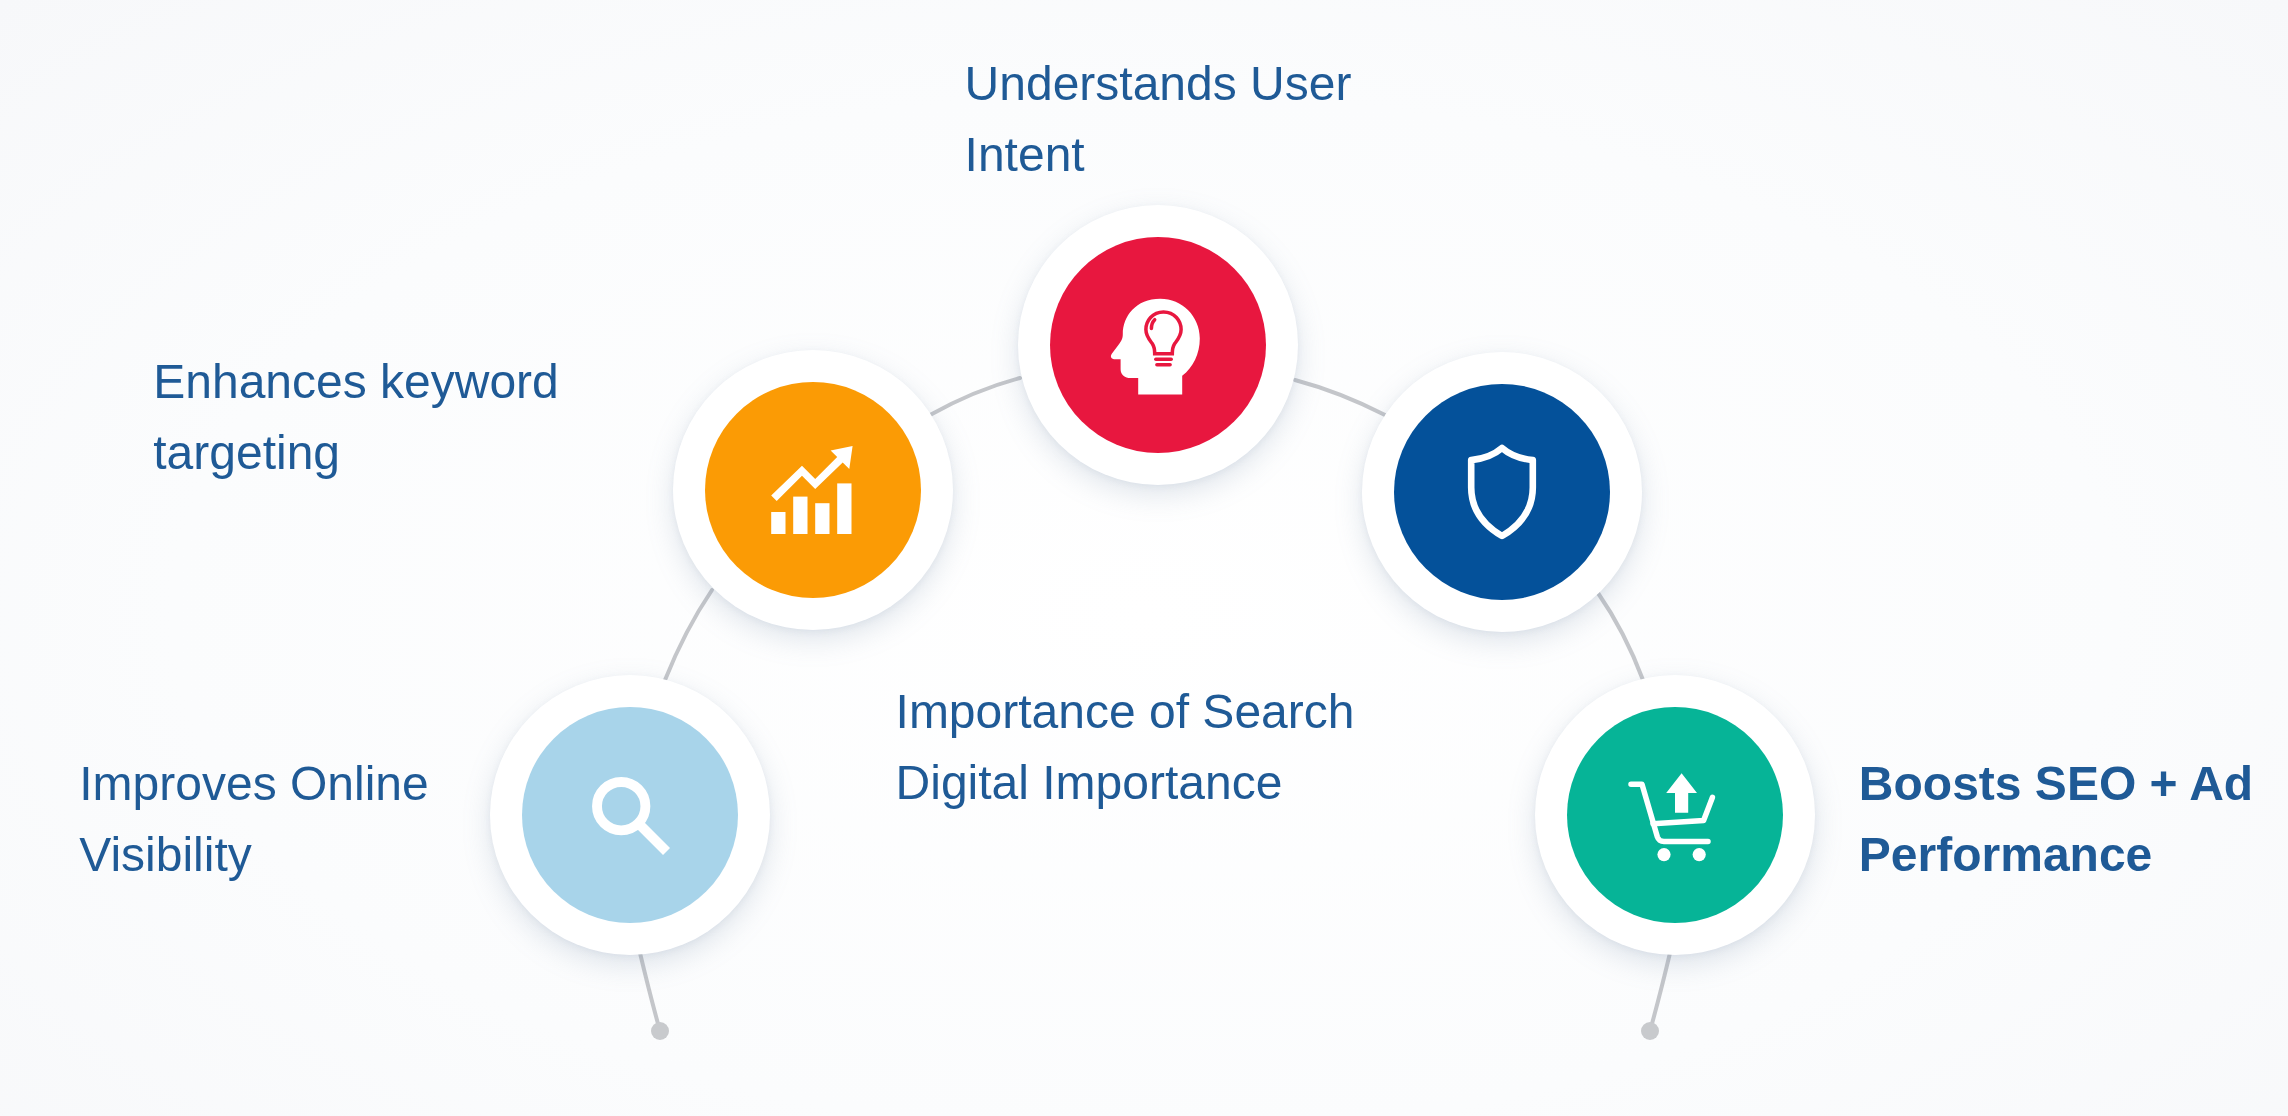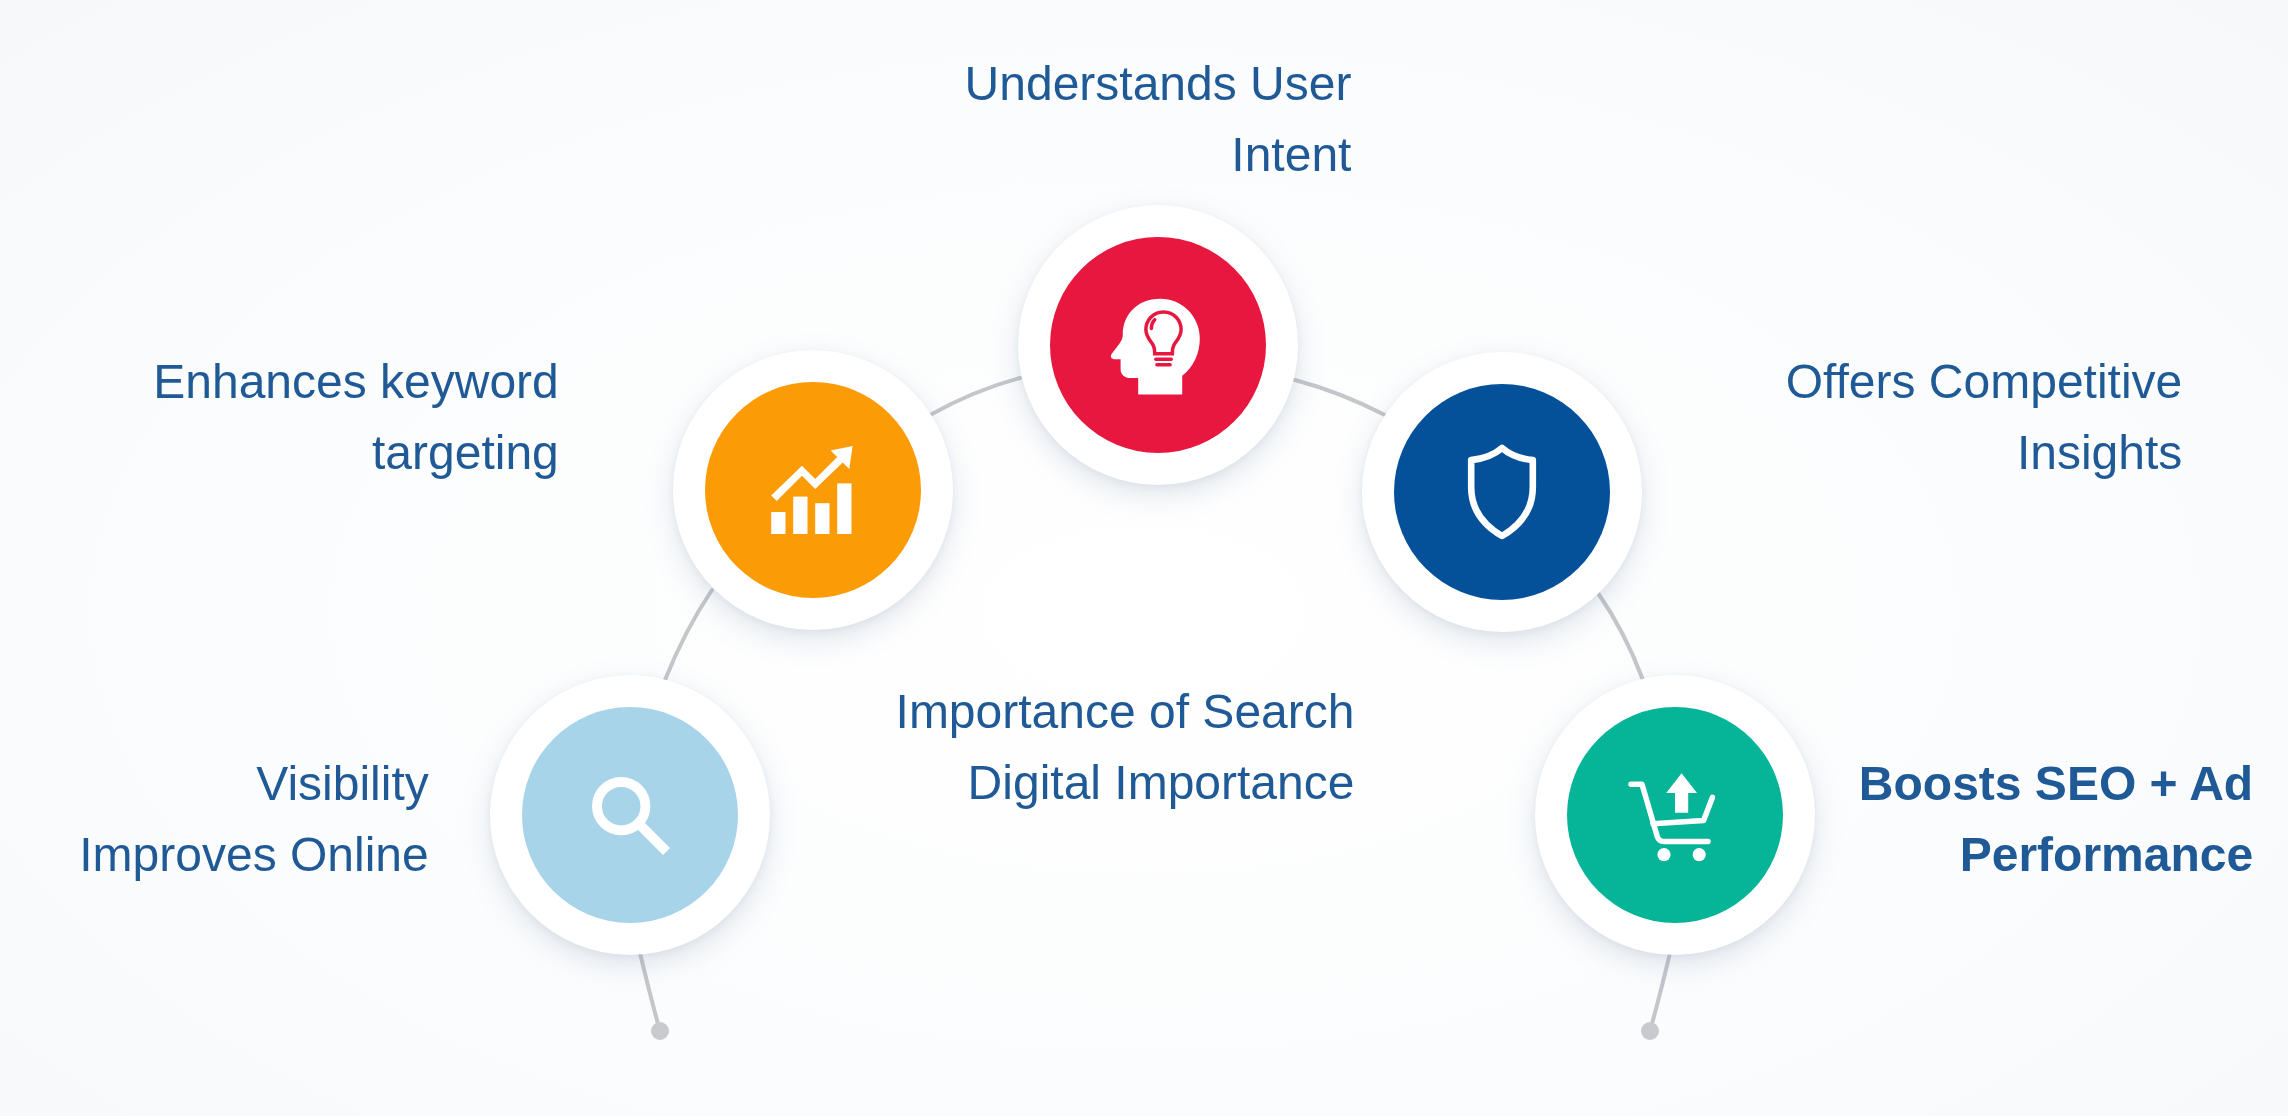--- a/index.html
+++ b/index.html
@@ -46,21 +46,21 @@
     }
     .node .disc svg {
       width: 110px;
       height: 110px;
     }
     .label {
       position: absolute;
       color: #1f5a96;
       font-size: 48px;
       line-height: 71px;
-      text-align: right;
+      text-align: left;
       white-space: nowrap;
     }
     .label span { display: block; }
   </style>
 </head>
 <body>
 
 <div class="canvas">
 
   <svg class="connectors" viewBox="0 0 2288 1116">
@@ -138,28 +138,24 @@
   <div class="label" style="left:1158px; top:48px; transform:translateX(-50%);">
     <span>Understands User</span>
     <span>Intent</span>
   </div>
 
   <div class="label" style="left:356px; top:346px; transform:translateX(-50%);">
     <span>Enhances keyword</span>
     <span>targeting</span>
   </div>
 
-  <div class="label" style="left:1984px; top:346px; transform:translateX(-50%);">
-    <span>Offers Competitive</span>
-    <span>Insights</span>
-  </div>
 
   <div class="label" style="left:254px; top:748px; transform:translateX(-50%);">
+    <span>Improves Online</span>
     <span>Visibility</span>
-    <span>Improves Online</span>
   </div>
 
   <div class="label" style="left:2056px; top:748px; transform:translateX(-50%);font-weight:bold;">
     <span>Boosts SEO + Ad</span>
     <span>Performance</span>
   </div>
 
   <div class="label" style="left:1125px; top:676px; transform:translateX(-50%);">
     <span>Importance of Search</span>
     <span>Digital Importance</span>

